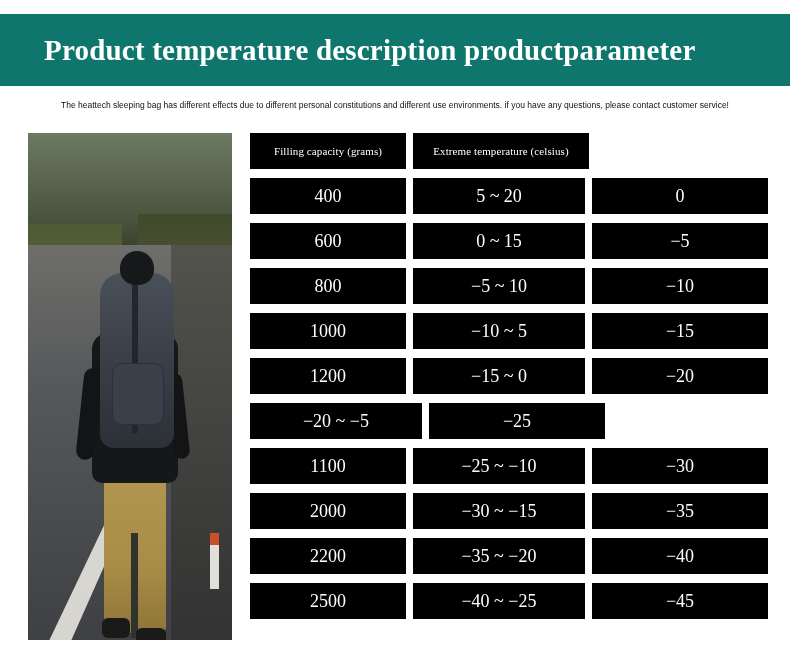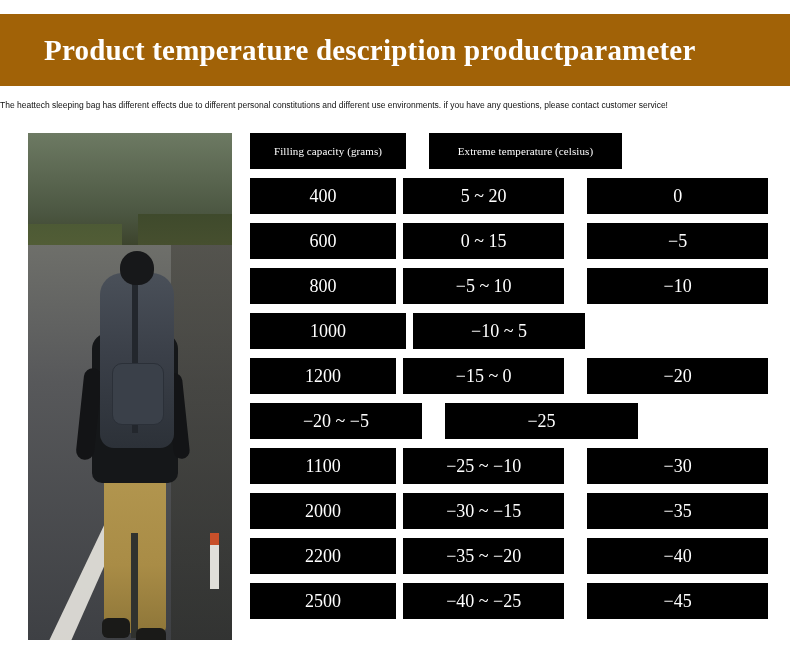--- a/index.html
+++ b/index.html
@@ -20,41 +20,41 @@
     background: #ffffff;
   }
 
   
   .header-banner {
     position: absolute;
     left: 0;
     top: 14px;
     width: 790px;
     height: 72px;
-    background: #a16207;
+    background: #0f766e;
     display: flex;
     align-items: center;
   }
   .header-title {
     color: #ffffff;
     font-family: "Liberation Serif", serif;
     font-weight: bold;
     font-size: 29px;
     letter-spacing: 0.2px;
     margin-left: 44px;
     white-space: nowrap;
   }
 
   
   .note {
     position: absolute;
     left: 0;
     top: 100px;
     width: 790px;
-    text-align: left;
+    text-align: center;
     font-size: 8.5px;
     color: #111111;
     font-family: "Liberation Sans", sans-serif;
     white-space: nowrap;
   }
 
   
   .photo {
     position: absolute;
     left: 28px;
@@ -228,21 +228,21 @@
     color: #ffffff;
     font-family: "Liberation Serif", serif;
     display: flex;
     align-items: center;
     justify-content: center;
     height: 36px;
     box-sizing: border-box;
   }
   .c1 { width: 156px; }
   .c2 { width: 172px; }
-  .c3 { width: 193px; margin-left: 16px; }
+  .c3 { width: 176px; }
   .head-row .cell {
     height: 36px;
     font-size: 11px;
     letter-spacing: 0.1px;
     white-space: nowrap;
   }
   .body-row .cell {
     font-size: 18px;
   }
 </style>
@@ -300,20 +300,21 @@
 
     <div class="row body-row">
       <div class="cell c1">800</div>
       <div class="cell c2">−5 ~ 10</div>
       <div class="cell c3">−10</div>
     </div>
 
     <div class="row body-row">
       <div class="cell c1">1000</div>
       <div class="cell c2">−10 ~ 5</div>
+      <div class="cell c3">−15</div>
     </div>
 
     <div class="row body-row">
       <div class="cell c1">1200</div>
       <div class="cell c2">−15 ~ 0</div>
       <div class="cell c3">−20</div>
     </div>
 
     <div class="row body-row">
       <div class="cell c2">−20 ~ −5</div>

